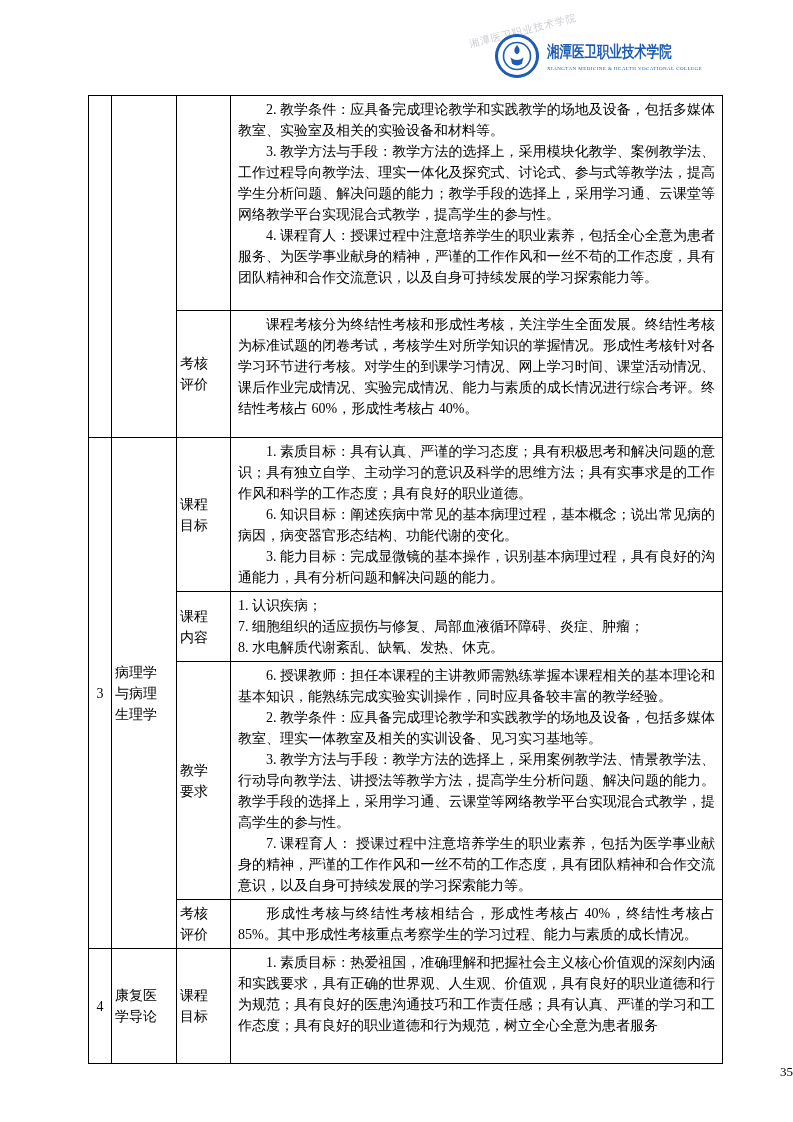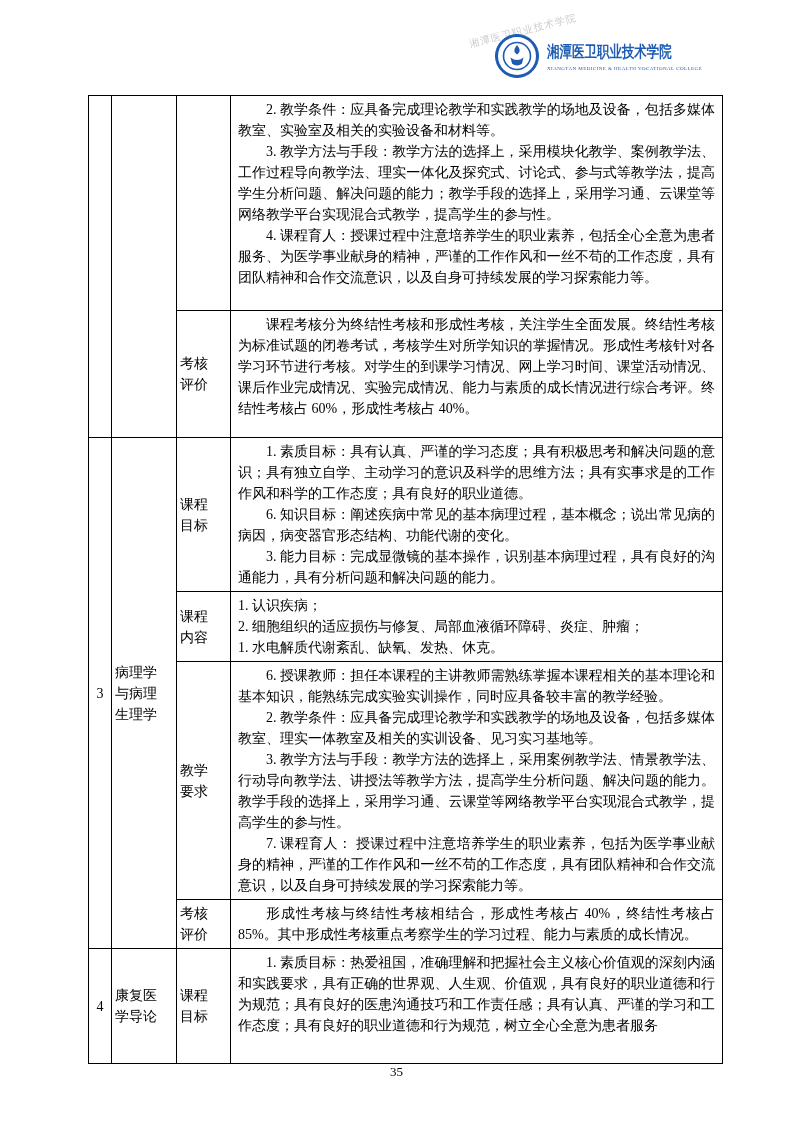--- a/index.html
+++ b/index.html
@@ -51,21 +51,21 @@
   td.content-cell{
     vertical-align:top; padding:3px 7px 3px 7px;
     text-align:justify;
   }
   td.content-cell p{ text-indent:2em; margin:0; }
   td.content-cell p.flush{ text-indent:0;font-family:Liberation Serif, serif; }
 
   
   .footer{
     position:absolute; left:0; right:0; bottom:42px;
-    text-align:center; font-size:13px;
+    text-align:right; font-size:13px;
   }
 </style>
 </head>
 <body>
 
 <div class="page">
 
   <div class="header-watermark">湘潭医卫职业技术学院</div>
 
   <div class="header-group">
@@ -121,22 +121,22 @@
           <p>1. 素质目标：具有认真、严谨的学习态度；具有积极思考和解决问题的意识；具有独立自学、主动学习的意识及科学的思维方法；具有实事求是的工作作风和科学的工作态度；具有良好的职业道德。</p>
           <p>6. 知识目标：阐述疾病中常见的基本病理过程，基本概念；说出常见病的病因，病变器官形态结构、功能代谢的变化。</p>
           <p>3. 能力目标：完成显微镜的基本操作，识别基本病理过程，具有良好的沟通能力，具有分析问题和解决问题的能力。</p>
         </td>
       </tr>
       <tr style="height:65px">
         <td class="label-cell">课程
 内容</td>
         <td class="content-cell">
           <p class="flush">1. 认识疾病；</p>
-          <p class="flush">2. 细胞组织的适应损伤与修复、局部血液循环障碍、炎症、肿瘤；</p>
-          <p class="flush">1. 水电解质代谢紊乱、缺氧、发热、休克。</p>
+          <p class="flush">7. 细胞组织的适应损伤与修复、局部血液循环障碍、炎症、肿瘤；</p>
+          <p class="flush">8. 水电解质代谢紊乱、缺氧、发热、休克。</p>
         </td>
       </tr>
       <tr style="height:228px">
         <td class="label-cell">教学
 要求</td>
         <td class="content-cell">
           <p>6. 授课教师：担任本课程的主讲教师需熟练掌握本课程相关的基本理论和基本知识，能熟练完成实验实训操作，同时应具备较丰富的教学经验。</p>
           <p>2. 教学条件：应具备完成理论教学和实践教学的场地及设备，包括多媒体教室、理实一体教室及相关的实训设备、见习实习基地等。</p>
           <p>3. 教学方法与手段：教学方法的选择上，采用案例教学法、情景教学法、行动导向教学法、讲授法等教学方法，提高学生分析问题、解决问题的能力。教学手段的选择上，采用学习通、云课堂等网络教学平台实现混合式教学，提高学生的参与性。</p>
           <p>7. 课程育人： 授课过程中注意培养学生的职业素养，包括为医学事业献身的精神，严谨的工作作风和一丝不苟的工作态度，具有团队精神和合作交流意识，以及自身可持续发展的学习探索能力等。</p>

